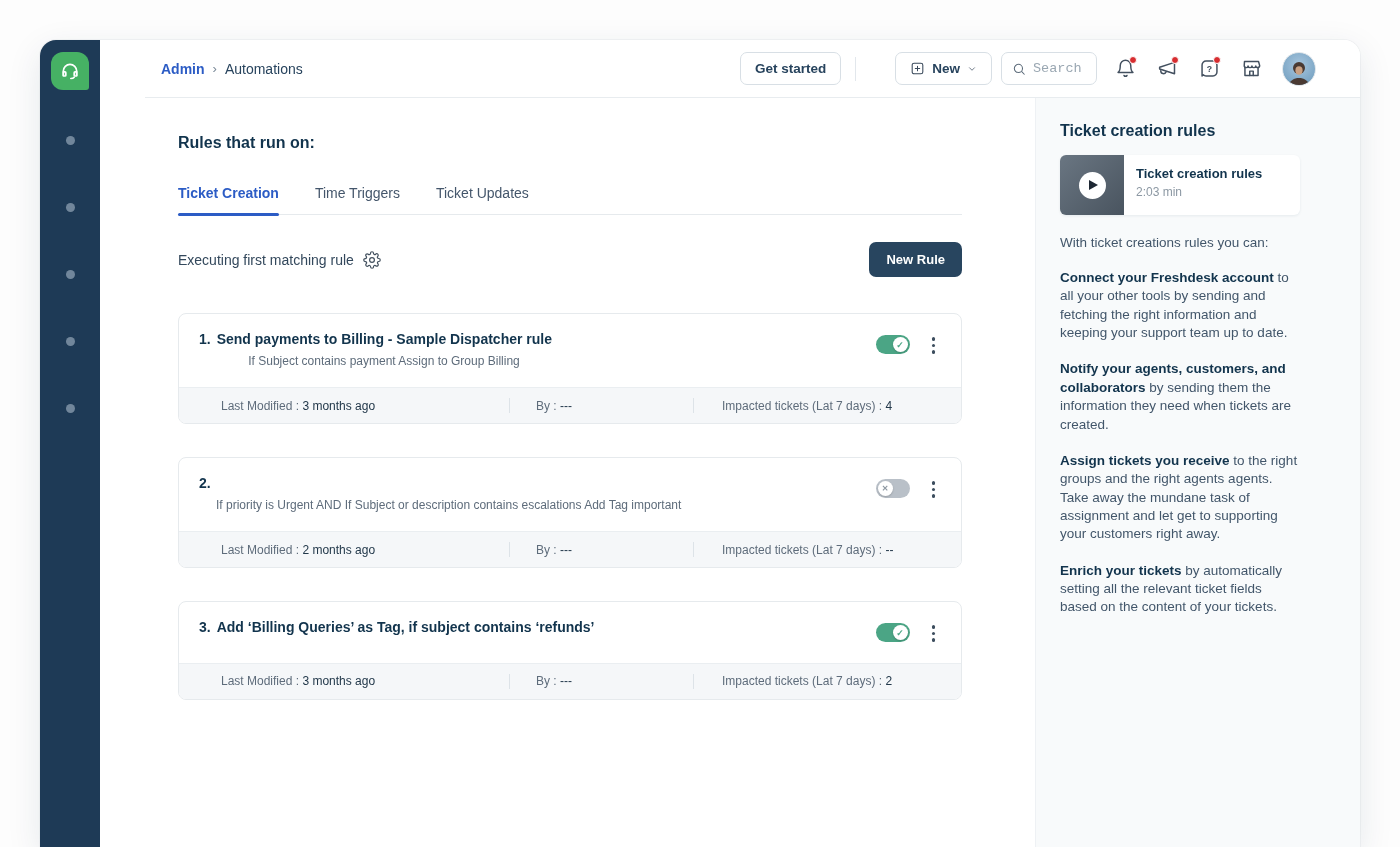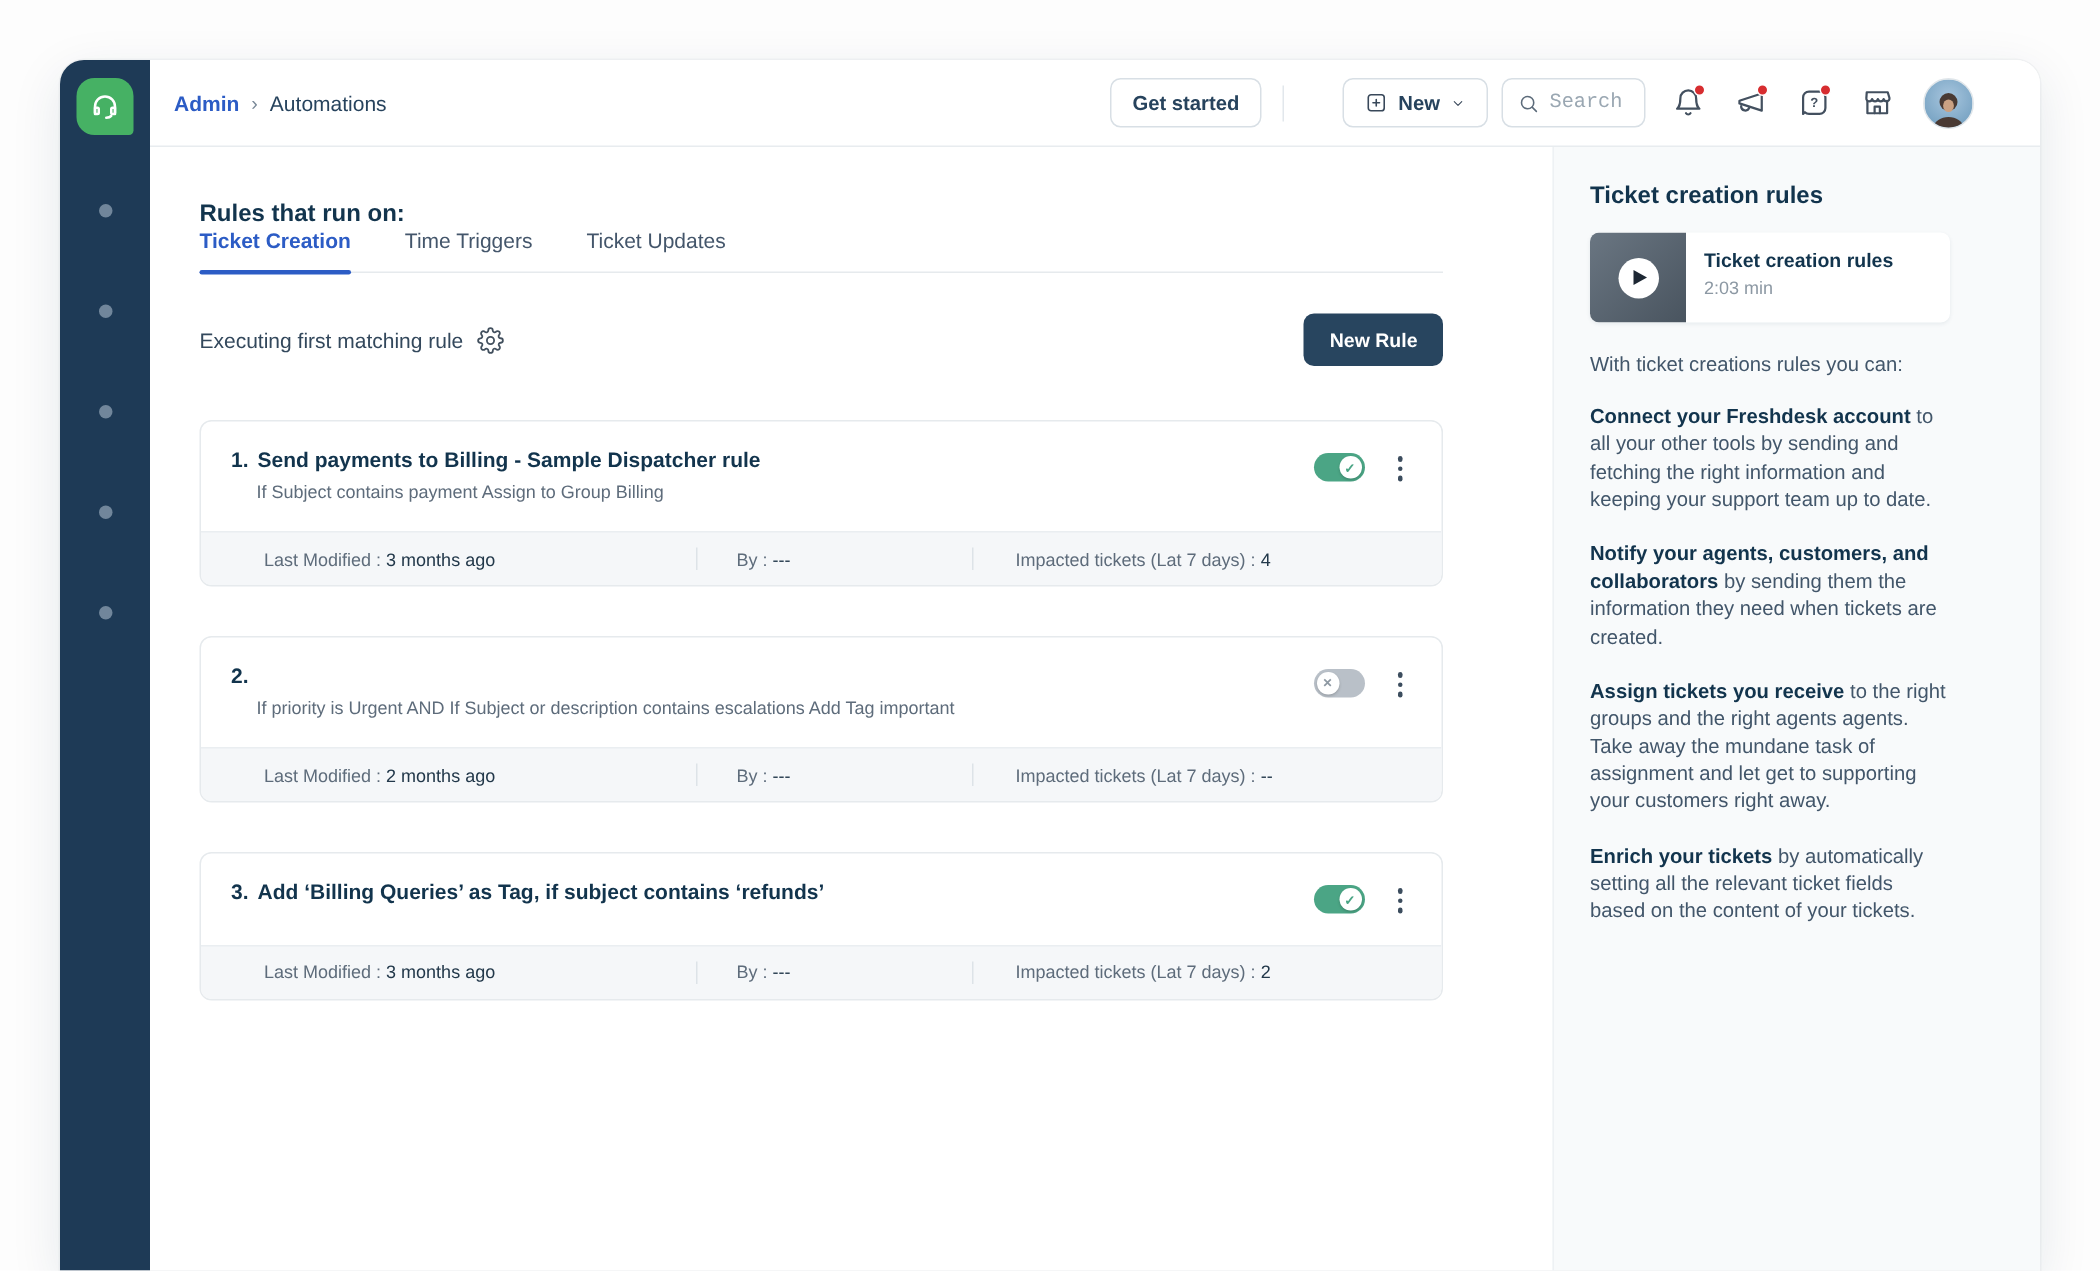--- a/index.html
+++ b/index.html
@@ -1,21 +1,21 @@
 <!DOCTYPE html>
 <html><head>
 <meta charset="utf-8">
 <style>
   * { margin:0; padding:0; box-sizing:border-box; }
   html,body { width:1400px; height:847px; background:#fdfdfd; font-family:"Liberation Sans", sans-serif; overflow:hidden; }
 
   .app { position:absolute; left:40px; top:40px; width:1320px; height:807px;
          background:#fff; border-radius:16px 16px 0 0; overflow:hidden;
          box-shadow:0 0 0 1px rgba(18,52,77,.04), 0 10px 34px rgba(18,52,77,.10);
-         display:flex; }
+         display:flex;gap:45px; }
 
   
   .rail { width:60px; background:#1e3a56; flex:0 0 60px; display:flex; flex-direction:column; align-items:center; padding-top:12px; }
   .logo { width:38px; height:38px; background:#46b164; border-radius:12px 12px 3px 12px; display:flex; align-items:center; justify-content:center; }
   .logo svg { width:20px; height:20px; stroke:#fff; fill:none; stroke-width:2; stroke-linecap:round; stroke-linejoin:round; }
   .rail-dots { margin-top:46px; display:flex; flex-direction:column; gap:58px; }
   .rail-dot { width:9px; height:9px; border-radius:50%; background:#8094a7; opacity:.85; }
 
   
   .stage { flex:1; display:flex; flex-direction:column; min-width:0; }
@@ -45,37 +45,37 @@
             background:radial-gradient(circle at 50% 38%, #a8c6de 0%, #7da7c6 70%); border:1px solid #e0e6ea; position:relative; }
   .avatar svg { position:absolute; left:0; top:3px; }
 
   
   .body-row { flex:1; display:flex; min-height:0; }
   .content { flex:1; background:#fff; padding:36px 73px 0 33px; min-width:0; }
   .panel { width:325px; flex:0 0 325px; background:#f8fafb; border-left:1px solid #eef1f4; padding:24px 60px 24px 24px; overflow:hidden; }
 
   
   .page-title { font-size:16px; font-weight:700; color:#12344d; }
-  .tabs { border-bottom:1px solid #e6eaed; display:flex; gap:36px; }
+  .tabs { margin-top:33px; border-bottom:1px solid #e6eaed; display:flex; gap:36px; }
   .tab { font-size:14px; padding-bottom:13px; color:#44566b; cursor:pointer; position:relative; }
   .tab.active { color:#2c5cc5; font-weight:600; }
   .tab.active::after { content:""; position:absolute; left:0; right:0; bottom:-2px; height:3px; background:#2c5cc5; border-radius:2px; }
 
   .controls { margin-top:27px; display:flex; align-items:center; }
   .exec-label { font-size:14px; color:#33485c; display:flex; align-items:center; gap:9px; }
   .exec-label svg { stroke:#42505e; fill:none; stroke-width:1.6; stroke-linecap:round; stroke-linejoin:round; cursor:pointer; }
   .btn-new-rule { margin-left:auto; background:#28455f; color:#fff; font-size:13px; font-weight:700;
                   border:none; border-radius:7px; padding:10px 17px; cursor:pointer; font-family:"Liberation Sans", sans-serif; }
 
   .cards { margin-top:36px; }
   .card { border:1px solid #e6eaed; border-radius:8px; background:#fff; overflow:hidden; margin-bottom:33px; }
   .card-body { display:flex; padding:17px 22px 19px 20px; }
   .rule-text { min-width:0; }
   .rule-title { font-size:14px; font-weight:700; color:#12344d; display:flex; gap:6px; }
-  .rule-desc { font-size:12px; color:#5e6c7b; margin-top:7px; margin-left:17px; }
+  .rule-desc { font-size:12px; color:#5e6c7b; margin-top:7px; margin-left:17px;text-align:center; }
   .card-actions { margin-left:auto; display:flex; align-items:flex-start; gap:18px; padding-top:4px; }
 
   .toggle { width:34px; height:19px; border-radius:10px; position:relative; cursor:pointer; flex:0 0 auto; }
   .toggle .knob { position:absolute; top:2px; width:15px; height:15px; background:#fff; border-radius:50%;
                   display:flex; align-items:center; justify-content:center; font-size:9px; font-weight:700;
                   box-shadow:0 1px 2px rgba(0,0,0,.18); }
   .toggle.on { background:#4ba585; }
   .toggle.on .knob { right:2px; color:#4ba585; }
   .toggle.on .knob::after { content:"✓"; }
   .toggle.off { background:#b9c0c8; }

